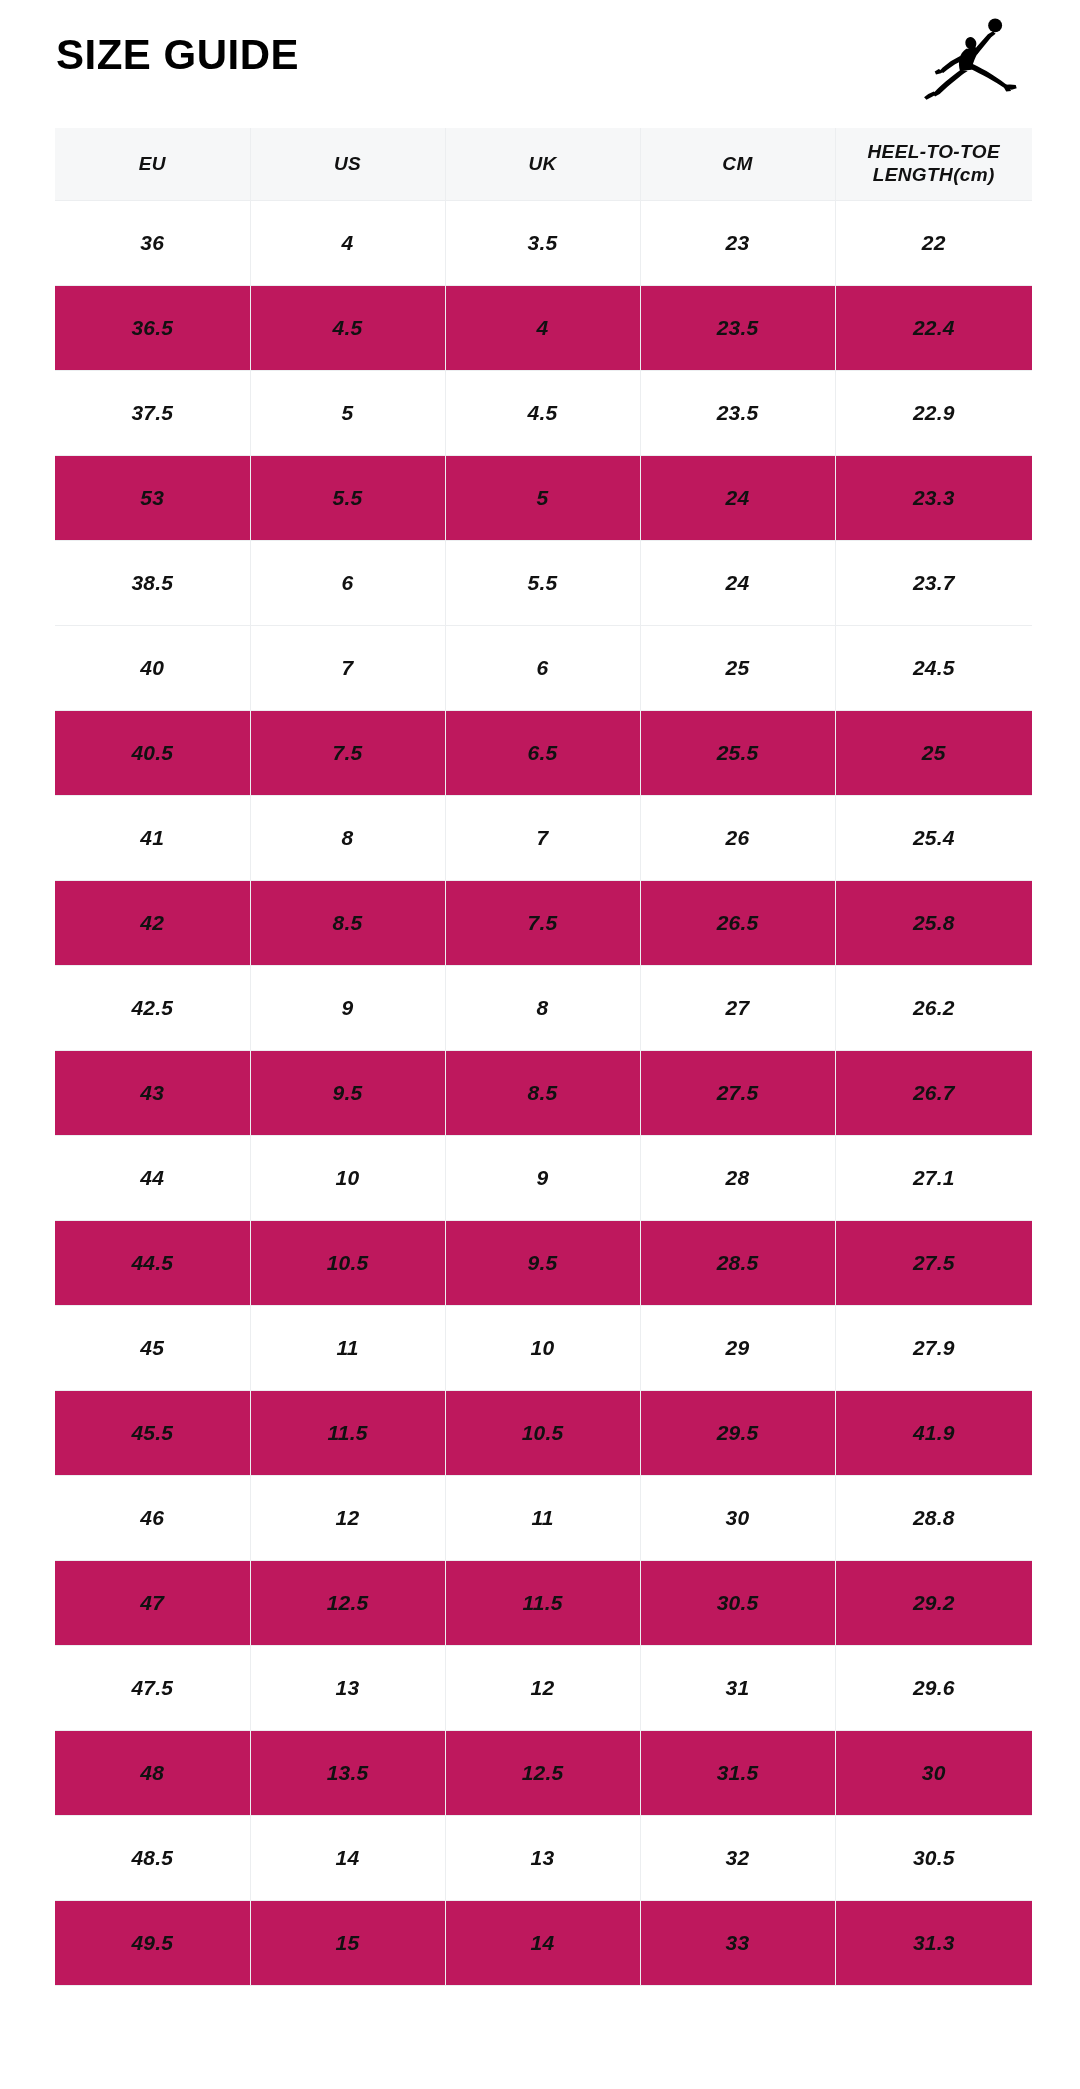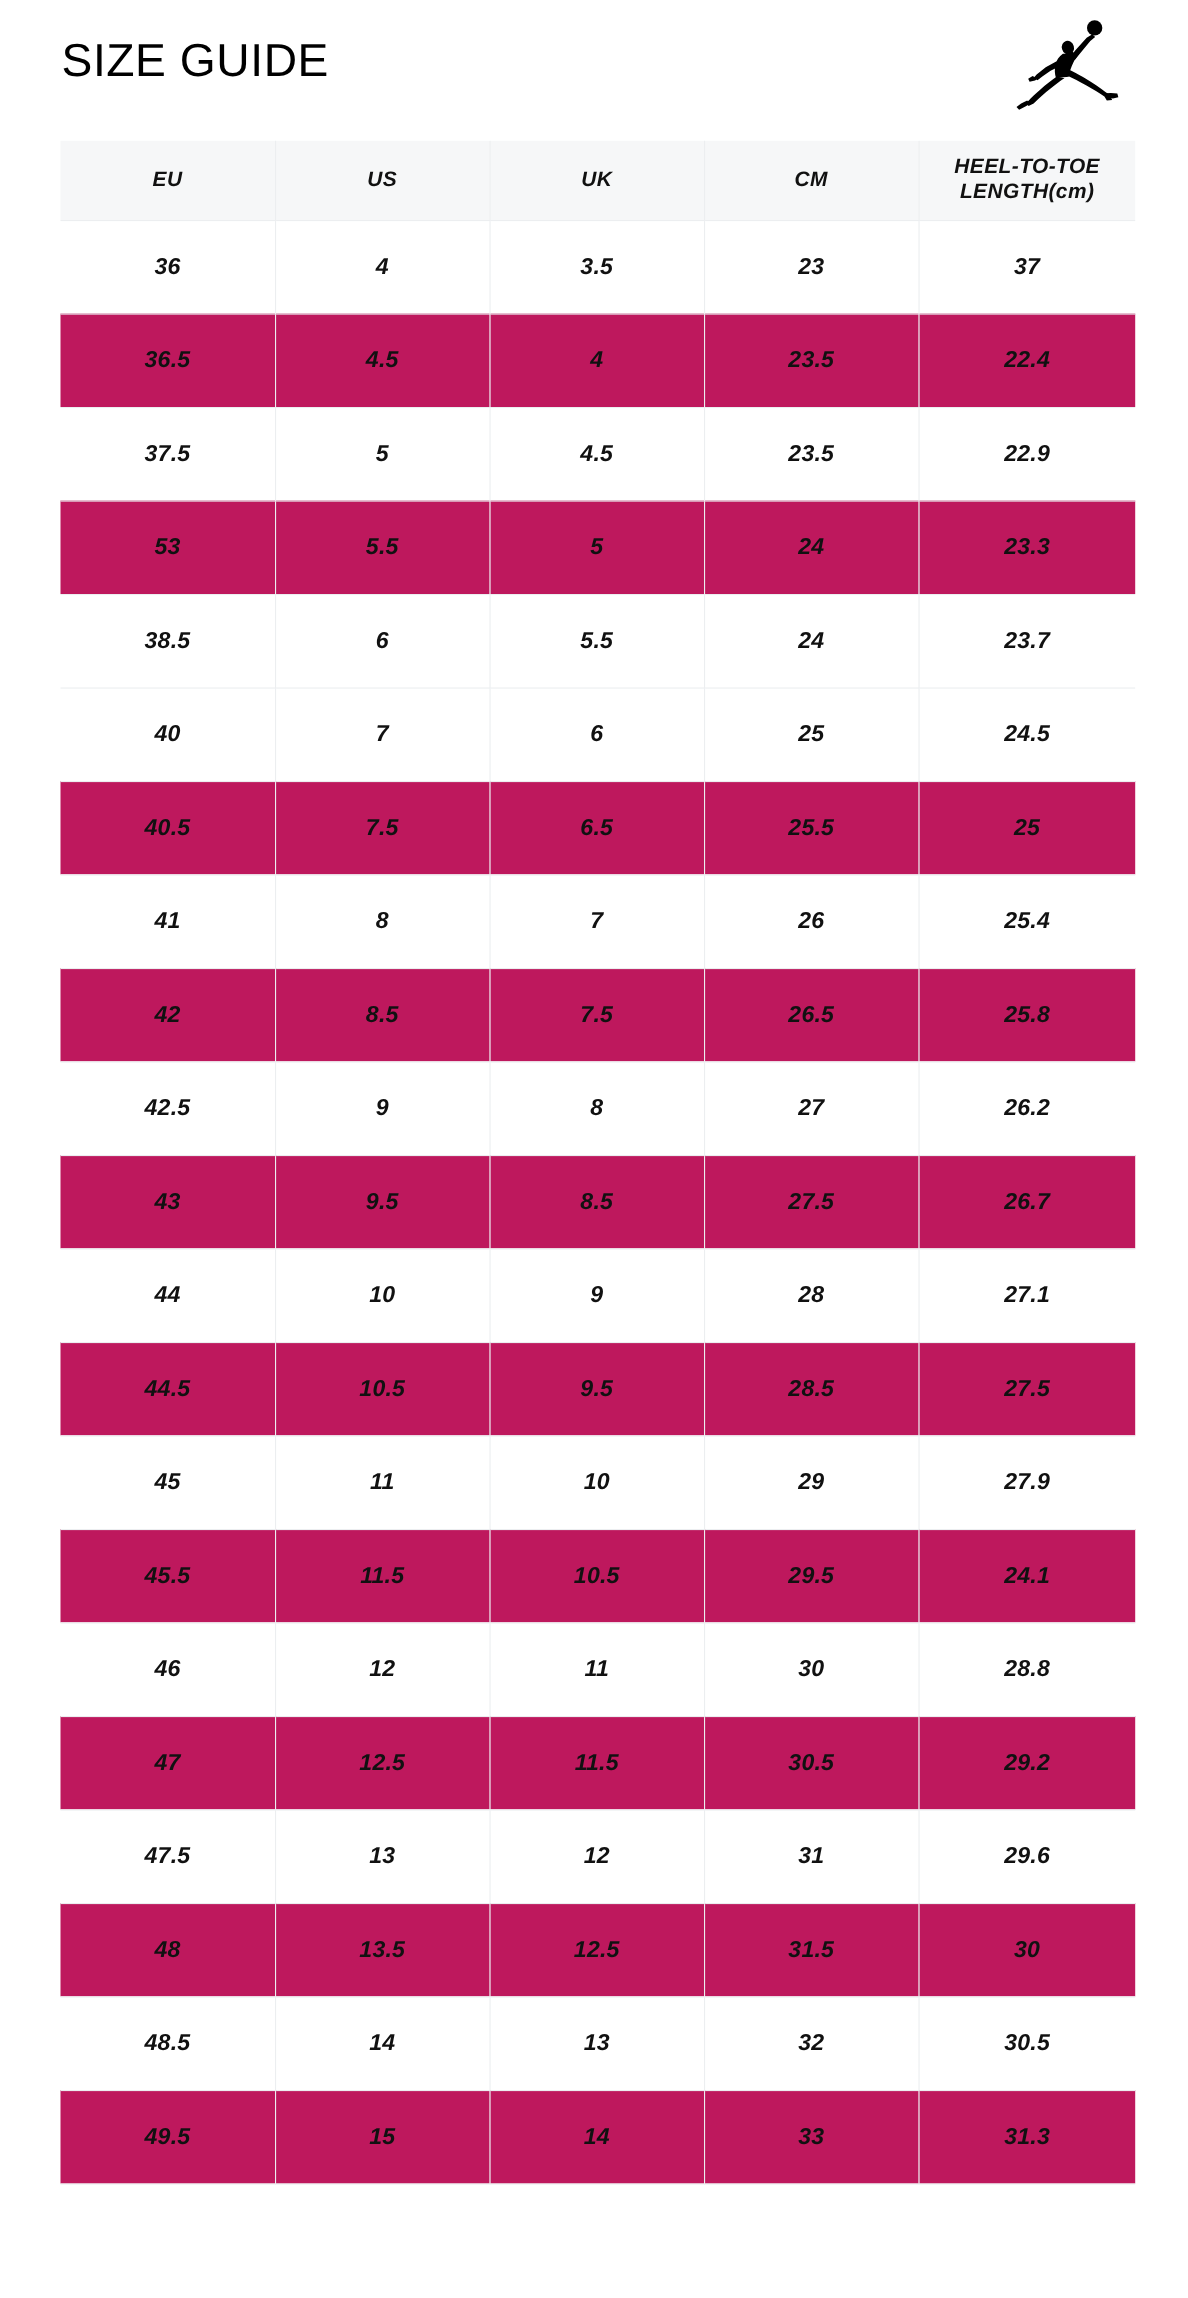--- a/index.html
+++ b/index.html
@@ -27,21 +27,21 @@
     width: 1080px;
     height: 124px;
     display: flex;
     align-items: center;
     justify-content: space-between;
     padding: 0 55px 0 56px;
   }
 
   .page-title {
     font-size: 42px;
-    font-weight: 400;
+    font-weight: 700;
     letter-spacing: 0.5px;
     color: #000000;
     line-height: 1;
     white-space: nowrap;
     margin-top: -14px;
   }
 
   .brand-logo {
     width: 112px;
     height: 88px;
@@ -191,21 +191,21 @@
             <span class="hdr-l2">LENGTH(cm)</span>
           </th>
         </tr>
       </thead>
       <tbody id="size-table-body">
           <tr class="row-odd">
             <td>36</td>
             <td>4</td>
             <td>3.5</td>
             <td>23</td>
-            <td>37</td>
+            <td>22</td>
           </tr>
           <tr class="row-even">
             <td>36.5</td>
             <td>4.5</td>
             <td>4</td>
             <td>23.5</td>
             <td>22.4</td>
           </tr>
           <tr class="row-odd">
             <td>37.5</td>
@@ -289,21 +289,21 @@
             <td>11</td>
             <td>10</td>
             <td>29</td>
             <td>27.9</td>
           </tr>
           <tr class="row-even">
             <td>45.5</td>
             <td>11.5</td>
             <td>10.5</td>
             <td>29.5</td>
-            <td>24.1</td>
+            <td>41.9</td>
           </tr>
           <tr class="row-odd">
             <td>46</td>
             <td>12</td>
             <td>11</td>
             <td>30</td>
             <td>28.8</td>
           </tr>
           <tr class="row-even">
             <td>47</td>

